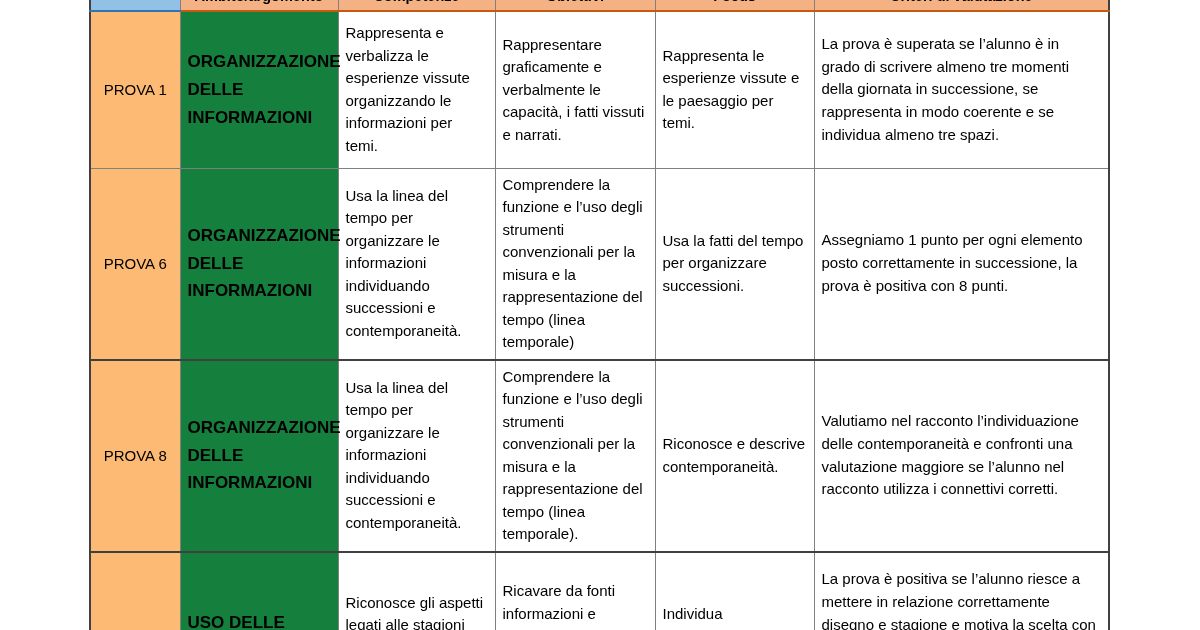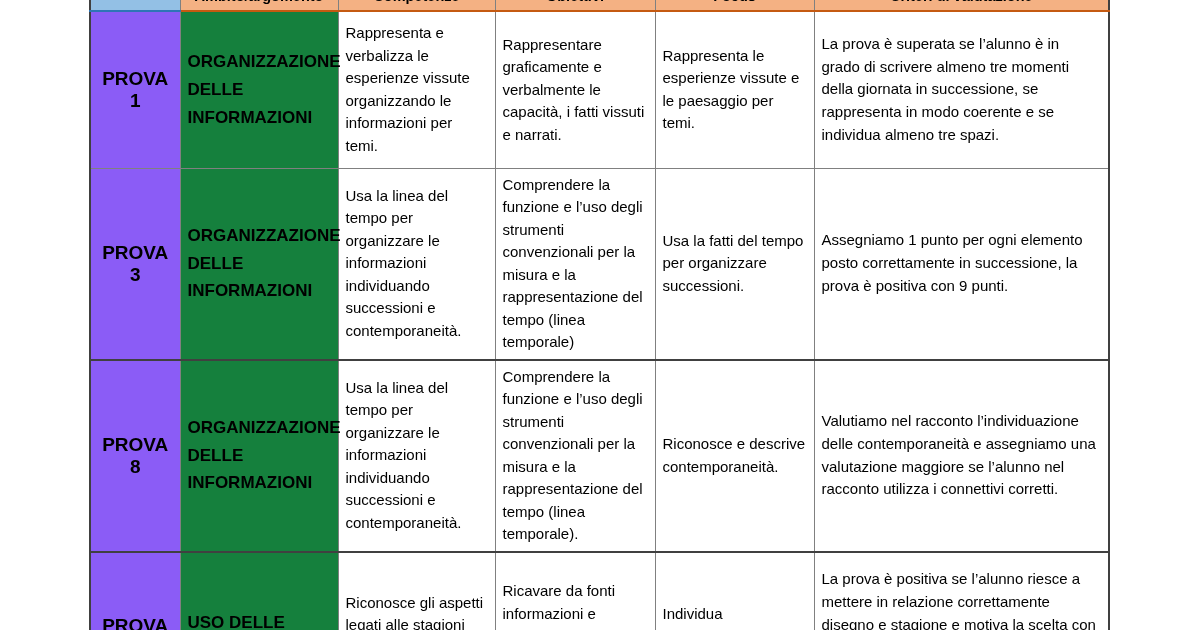--- a/index.html
+++ b/index.html
@@ -67,23 +67,23 @@
     border-bottom: 2px solid #c55a11;
     white-space: nowrap;
   }
   tr.head-row th.head-prova {
     background: #93c0e5;
     border-bottom: 2px solid #2e75b6;
   }
 
   
   td.prova-cell {
-    background: #8b5cf6;
-    font-weight: bold;
-    font-size: 19px;
+    background: #fdba74;
+    font-weight: normal;
+    font-size: 15px;
     text-align: center;
     vertical-align: middle;
     border-left: 2px solid #404040;
   }
 
   
   td.ambito-cell {
     font-weight: bold;
     font-size: 17px;
     line-height: 1.62;
@@ -146,35 +146,35 @@
         <tr class="prova-row row-1">
           <td class="prova-cell">PROVA 1</td>
           <td class="ambito-cell">ORGANIZZAZIONE DELLE INFORMAZIONI</td>
           <td class="body-cell">Rappresenta e verbalizza le esperienze vissute organizzando le informazioni per temi.</td>
           <td class="body-cell">Rappresentare graficamente e verbalmente le capacità, i fatti vissuti e narrati.</td>
           <td class="body-cell">Rappresenta le esperienze vissute e le paesaggio per temi.</td>
           <td class="criteri-cell">La prova è superata se l’alunno è in grado di scrivere almeno tre momenti della giornata in successione, se rappresenta in modo coerente e se individua almeno tre spazi.</td>
         </tr>
 
         <tr class="prova-row row-2">
-          <td class="prova-cell">PROVA 3</td>
+          <td class="prova-cell">PROVA 6</td>
           <td class="ambito-cell">ORGANIZZAZIONE DELLE INFORMAZIONI</td>
           <td class="body-cell">Usa la linea del tempo per organizzare le informazioni individuando successioni e contemporaneità.</td>
           <td class="body-cell">Comprendere la funzione e l’uso degli strumenti convenzionali per la misura e la rappresentazione del tempo (linea temporale)</td>
           <td class="body-cell">Usa la fatti del tempo per organizzare successioni.</td>
-          <td class="criteri-cell">Assegniamo 1 punto per ogni elemento posto correttamente in successione, la prova è positiva con 9 punti.</td>
+          <td class="criteri-cell">Assegniamo 1 punto per ogni elemento posto correttamente in successione, la prova è positiva con 8 punti.</td>
         </tr>
 
         <tr class="prova-row sep-strong row-3">
           <td class="prova-cell">PROVA 8</td>
           <td class="ambito-cell">ORGANIZZAZIONE DELLE INFORMAZIONI</td>
           <td class="body-cell">Usa la linea del tempo per organizzare le informazioni individuando successioni e contemporaneità.</td>
           <td class="body-cell">Comprendere la funzione e l’uso degli strumenti convenzionali per la misura e la rappresentazione del tempo (linea temporale).</td>
           <td class="body-cell">Riconosce e descrive contemporaneità.</td>
-          <td class="criteri-cell">Valutiamo nel racconto l’individuazione delle contemporaneità e assegniamo una valutazione maggiore se l’alunno nel racconto utilizza i connettivi corretti.</td>
+          <td class="criteri-cell">Valutiamo nel racconto l’individuazione delle contemporaneità e confronti una valutazione maggiore se l’alunno nel racconto utilizza i connettivi corretti.</td>
         </tr>
 
         <tr class="prova-row sep-strong row-4">
           <td class="prova-cell">PROVA 4</td>
           <td class="ambito-cell">USO DELLE FONTI</td>
           <td class="body-cell">Riconosce gli aspetti legati alle stagioni che caratterizzano il paesaggio.</td>
           <td class="body-cell">Ricavare da fonti informazioni e conoscenze relative a mutamenti e cicli temporali.</td>
           <td class="body-cell">Individua cambiamenti e permanenze.</td>
           <td class="criteri-cell">La prova è positiva se l’alunno riesce a mettere in relazione correttamente disegno e stagione e motiva la scelta con due elementi/indizi. Valutiamo anche la capacità di operare confronti. La prova è superata se il bambino ha</td>
         </tr>

